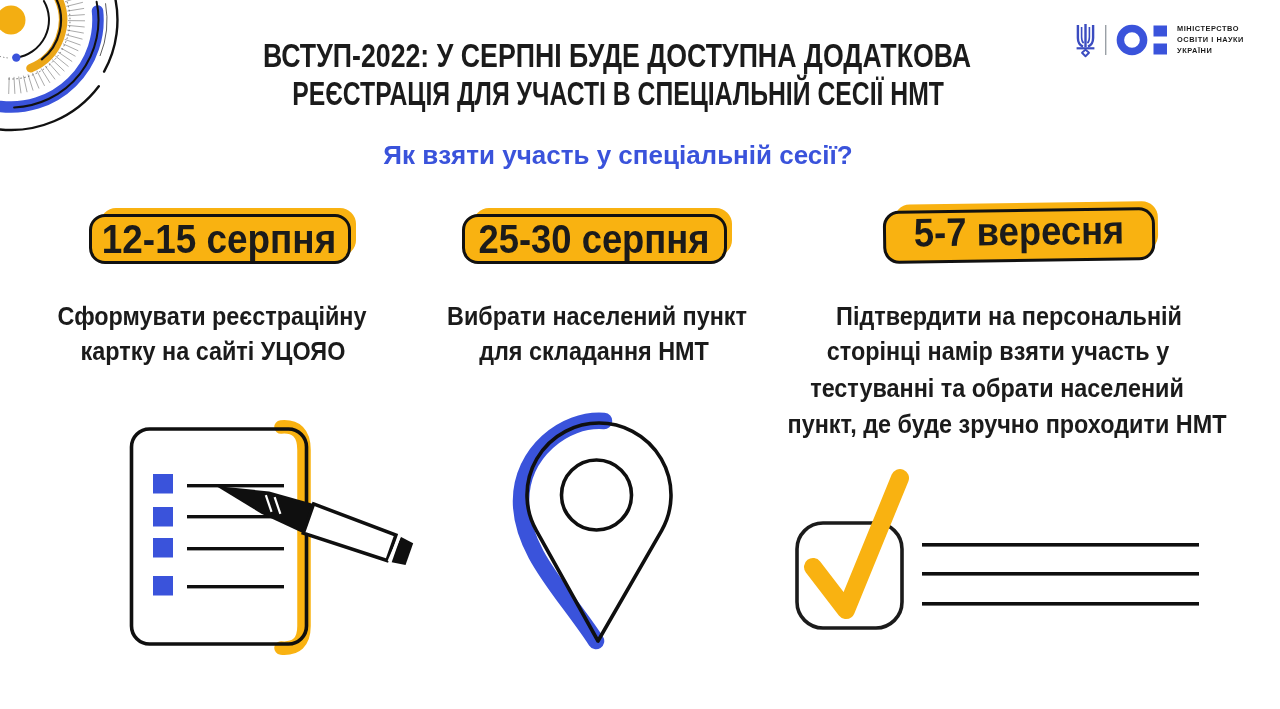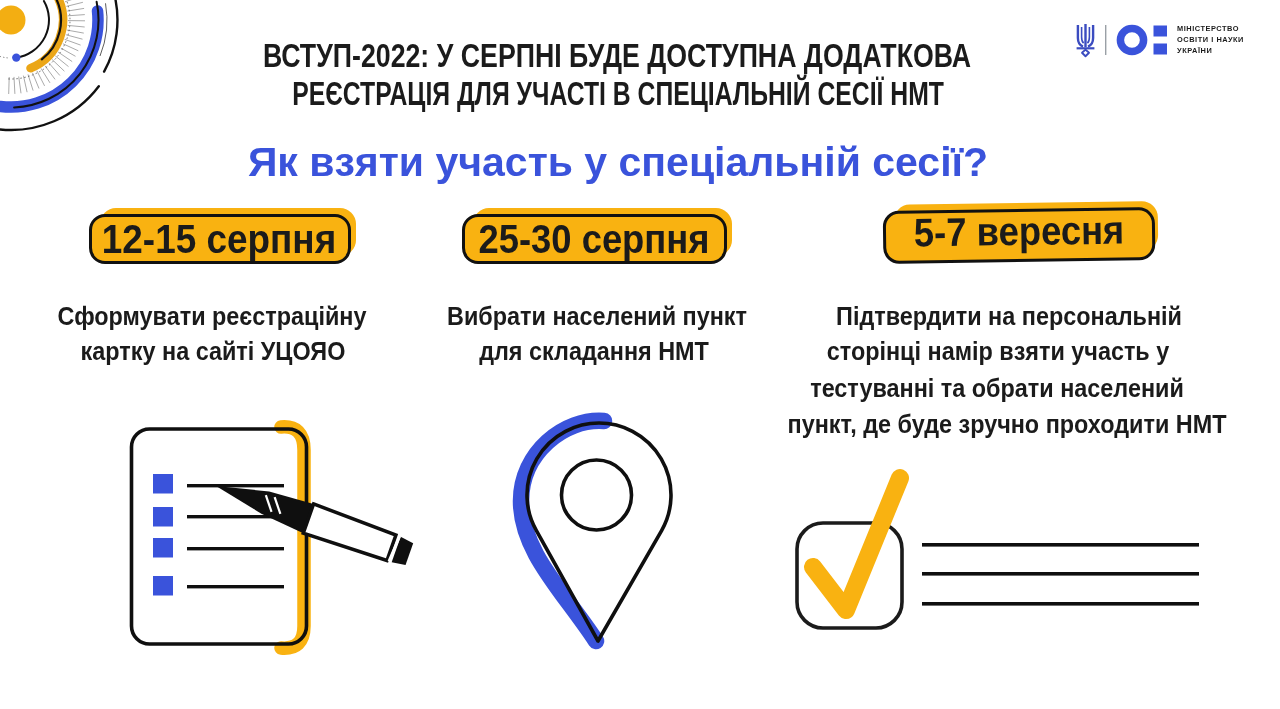--- a/index.html
+++ b/index.html
@@ -71,21 +71,21 @@
 
 <path d="M 114.3 -5.8 A 106.5 106.5 0 0 1 104.1 71.6" fill="none" stroke="#111" stroke-width="2.4" stroke-linecap="round"></path>
 
 <path d="M 98.8 86.2 A 110 110 0 0 1 -2.4 129.2" fill="none" stroke="#111" stroke-width="2.4" stroke-linecap="round"></path>
 </svg>
 
 <div class="line" style="left:617px;top:39.4px;font-size:33px;transform:translateX(-50%) scaleX(0.81);">ВСТУП-2022: У СЕРПНІ БУДЕ ДОСТУПНА ДОДАТКОВА</div>
 
 <div class="line" style="left:618px;top:77.4px;font-size:33px;transform:translateX(-50%) scaleX(0.75);">РЕЄСТРАЦІЯ ДЛЯ УЧАСТІ В СПЕЦІАЛЬНІЙ СЕСІЇ НМТ</div>
 
-<div class="line" style="left:618px;top:141.5px;font-size:41px;color:#3a53db;transform:translateX(-50%) scaleX(1.0);">Як взяти участь у спеціальній сесії?</div>
+<div class="line" style="left:618px;top:141.5px;font-size:26px;color:#3a53db;transform:translateX(-50%) scaleX(1.0);">Як взяти участь у спеціальній сесії?</div>
 
 <svg class="abs" style="left:1060px;top:14px" width="210" height="52" viewBox="0 0 210 52">
 
   <g stroke="#3b4cc0" stroke-width="2.4" fill="none" stroke-linejoin="round">
     <path d="M 17.9 11 V 24 Q 17.9 30.5 23 32.6"></path>
     <path d="M 33.1 11 V 24 Q 33.1 30.5 28 32.6"></path>
     <path d="M 25.5 10 V 33"></path>
     <path d="M 21.6 13 V 23 Q 21.6 27.5 23.6 29.2" stroke-width="1.6"></path>
     <path d="M 29.4 13 V 23 Q 29.4 27.5 27.4 29.2" stroke-width="1.6"></path>
     <path d="M 16.6 34.3 H 34.4" stroke-width="2.2"></path>

